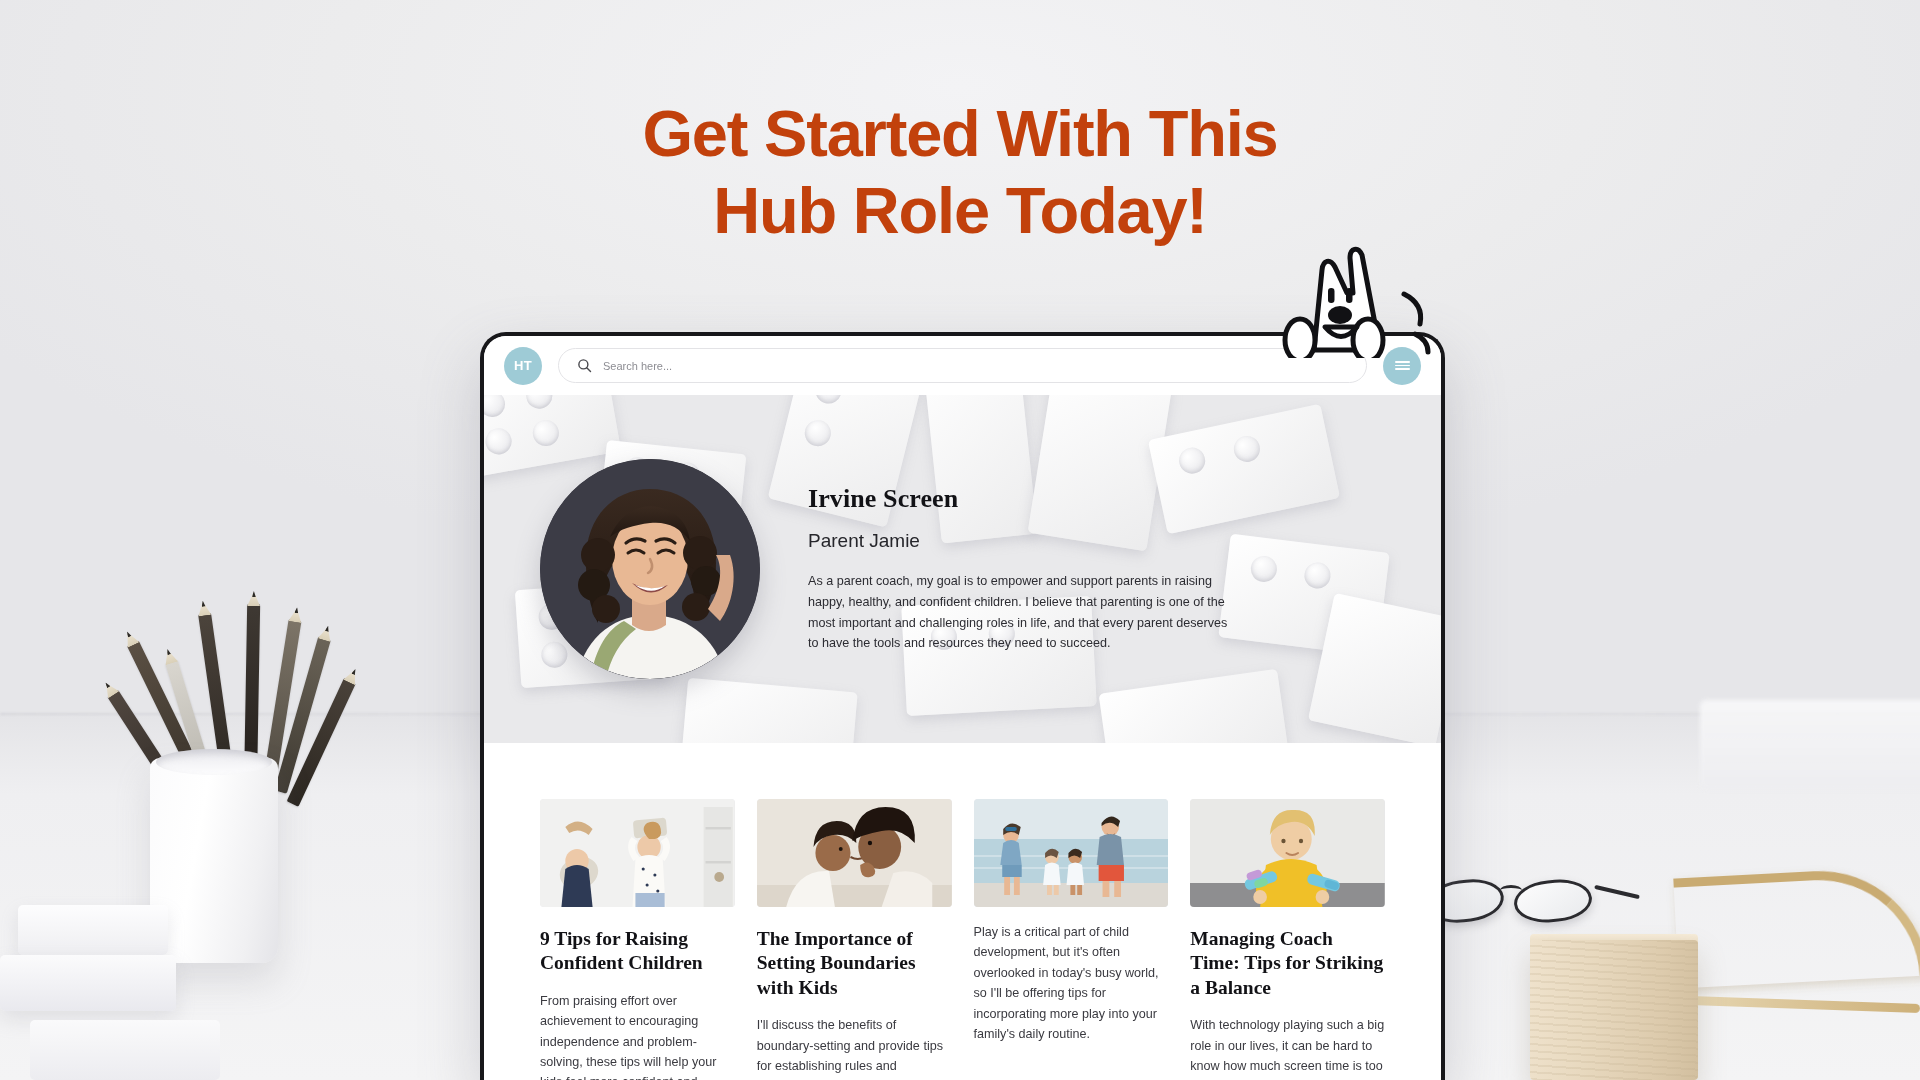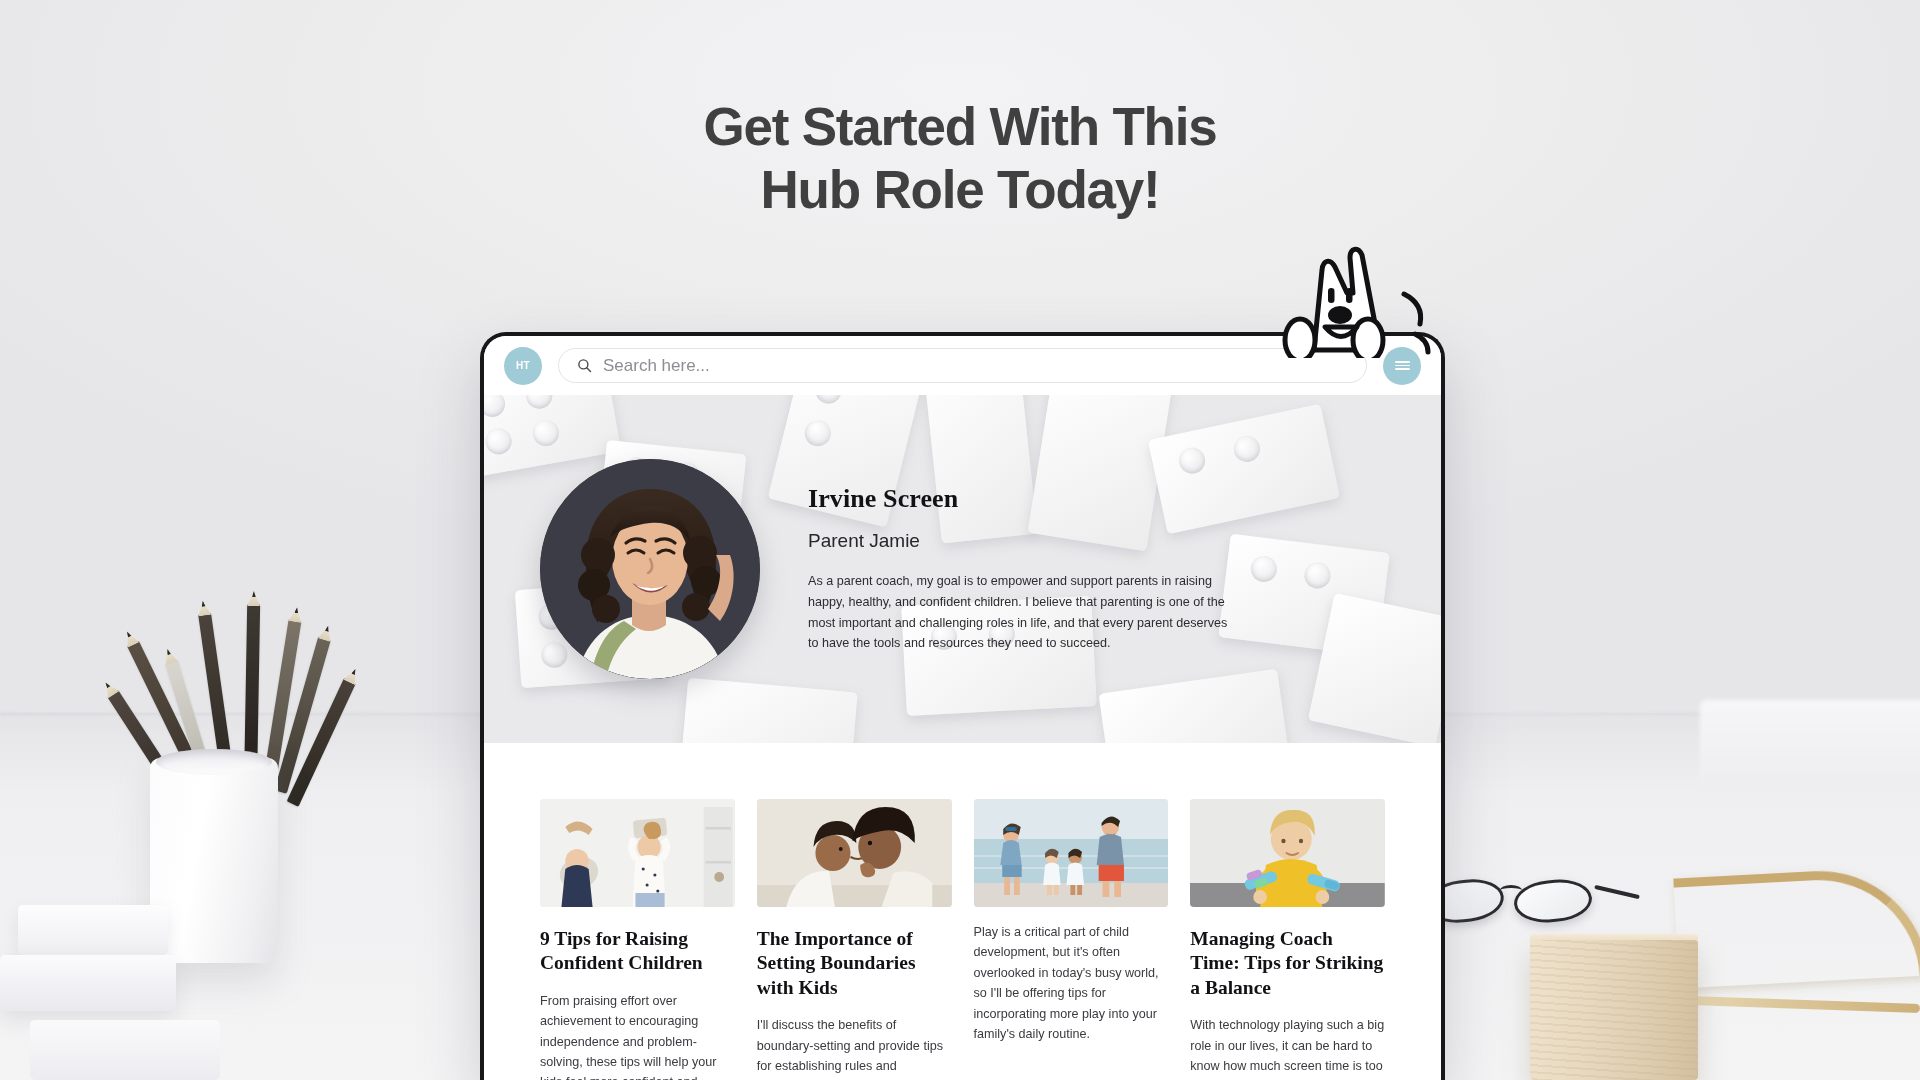--- a/index.html
+++ b/index.html
@@ -126,22 +126,22 @@
   .board-r {
     position:absolute; left:1700px; top:700px; width:230px; height:90px;
     background:linear-gradient(#fafafb,#eeeef1); border-radius:6px;
     filter:blur(2px); opacity:.85;
   }
 
   
   .headline {
     position:absolute; left:0; right:0; top:95px;
     text-align:center;
-    font-size:53px; line-height:1.19; font-weight:700;
-    letter-spacing:-1.2px; color:#404040;
+    font-size:65px; line-height:1.19; font-weight:700;
+    letter-spacing:-1.2px; color:#c2410c;
   }
 
   
   .bunny { position:absolute; left:1278px; top:218px; width:170px; height:140px; z-index:6; }
 
   
   .browser {
     position:absolute; left:480px; top:332px; width:965px; height:748px;
     background:#ffffff;
     border:4px solid #17171a;
@@ -153,29 +153,29 @@
   }
 
   .topbar {
     height:59px; display:flex; align-items:center; gap:16px;
     padding:0 20px; background:#fff;
   }
   .logo-badge {
     width:38px; height:38px; border-radius:50%; flex:0 0 38px;
     background:#9ecbd6; color:#fff;
     display:flex; align-items:center; justify-content:center;
-    font-size:10px; font-weight:600; letter-spacing:.3px;
+    font-size:13px; font-weight:600; letter-spacing:.3px;
   }
   .searchbar {
     flex:1; height:35px; border:1px solid #e3e3e6; border-radius:18px;
     display:flex; align-items:center; gap:11px; padding:0 18px;
     background:#fff;
   }
   .search-icon { width:15px; height:15px; flex:0 0 15px; color:#4a4a4f; }
-  .search-placeholder { font-size:17px; color:#8d8d93; }
+  .search-placeholder { font-size:11px; color:#8d8d93; }
   .menu-btn {
     width:38px; height:38px; border-radius:50%; flex:0 0 38px;
     background:#9ecbd6; display:flex; align-items:center; justify-content:center;
     cursor:pointer;
   }
   .menu-btn span {
     display:block; width:15px; height:1.8px; background:#fff; border-radius:1px;
     margin:1.7px 0;
   }
 

